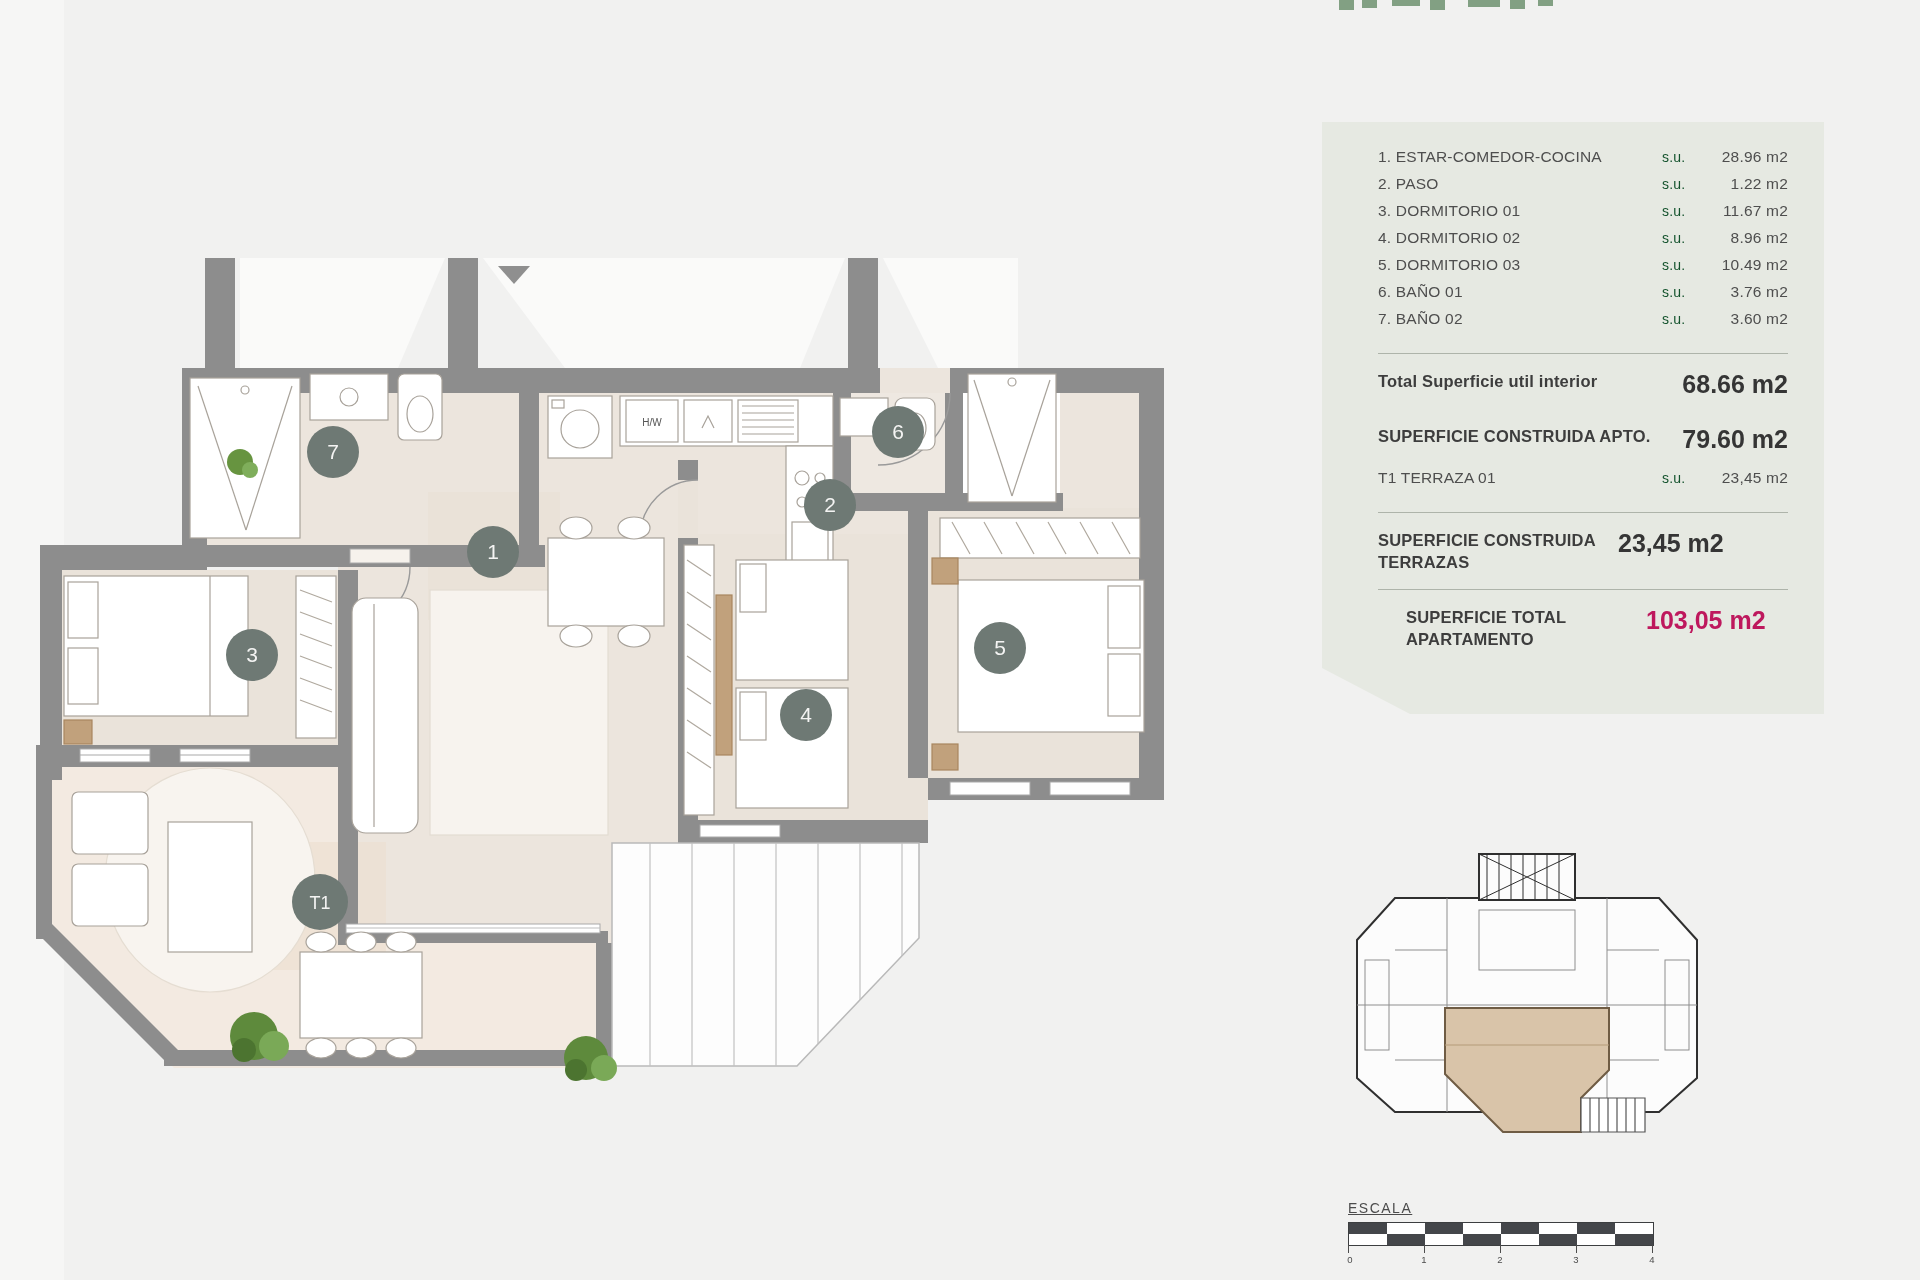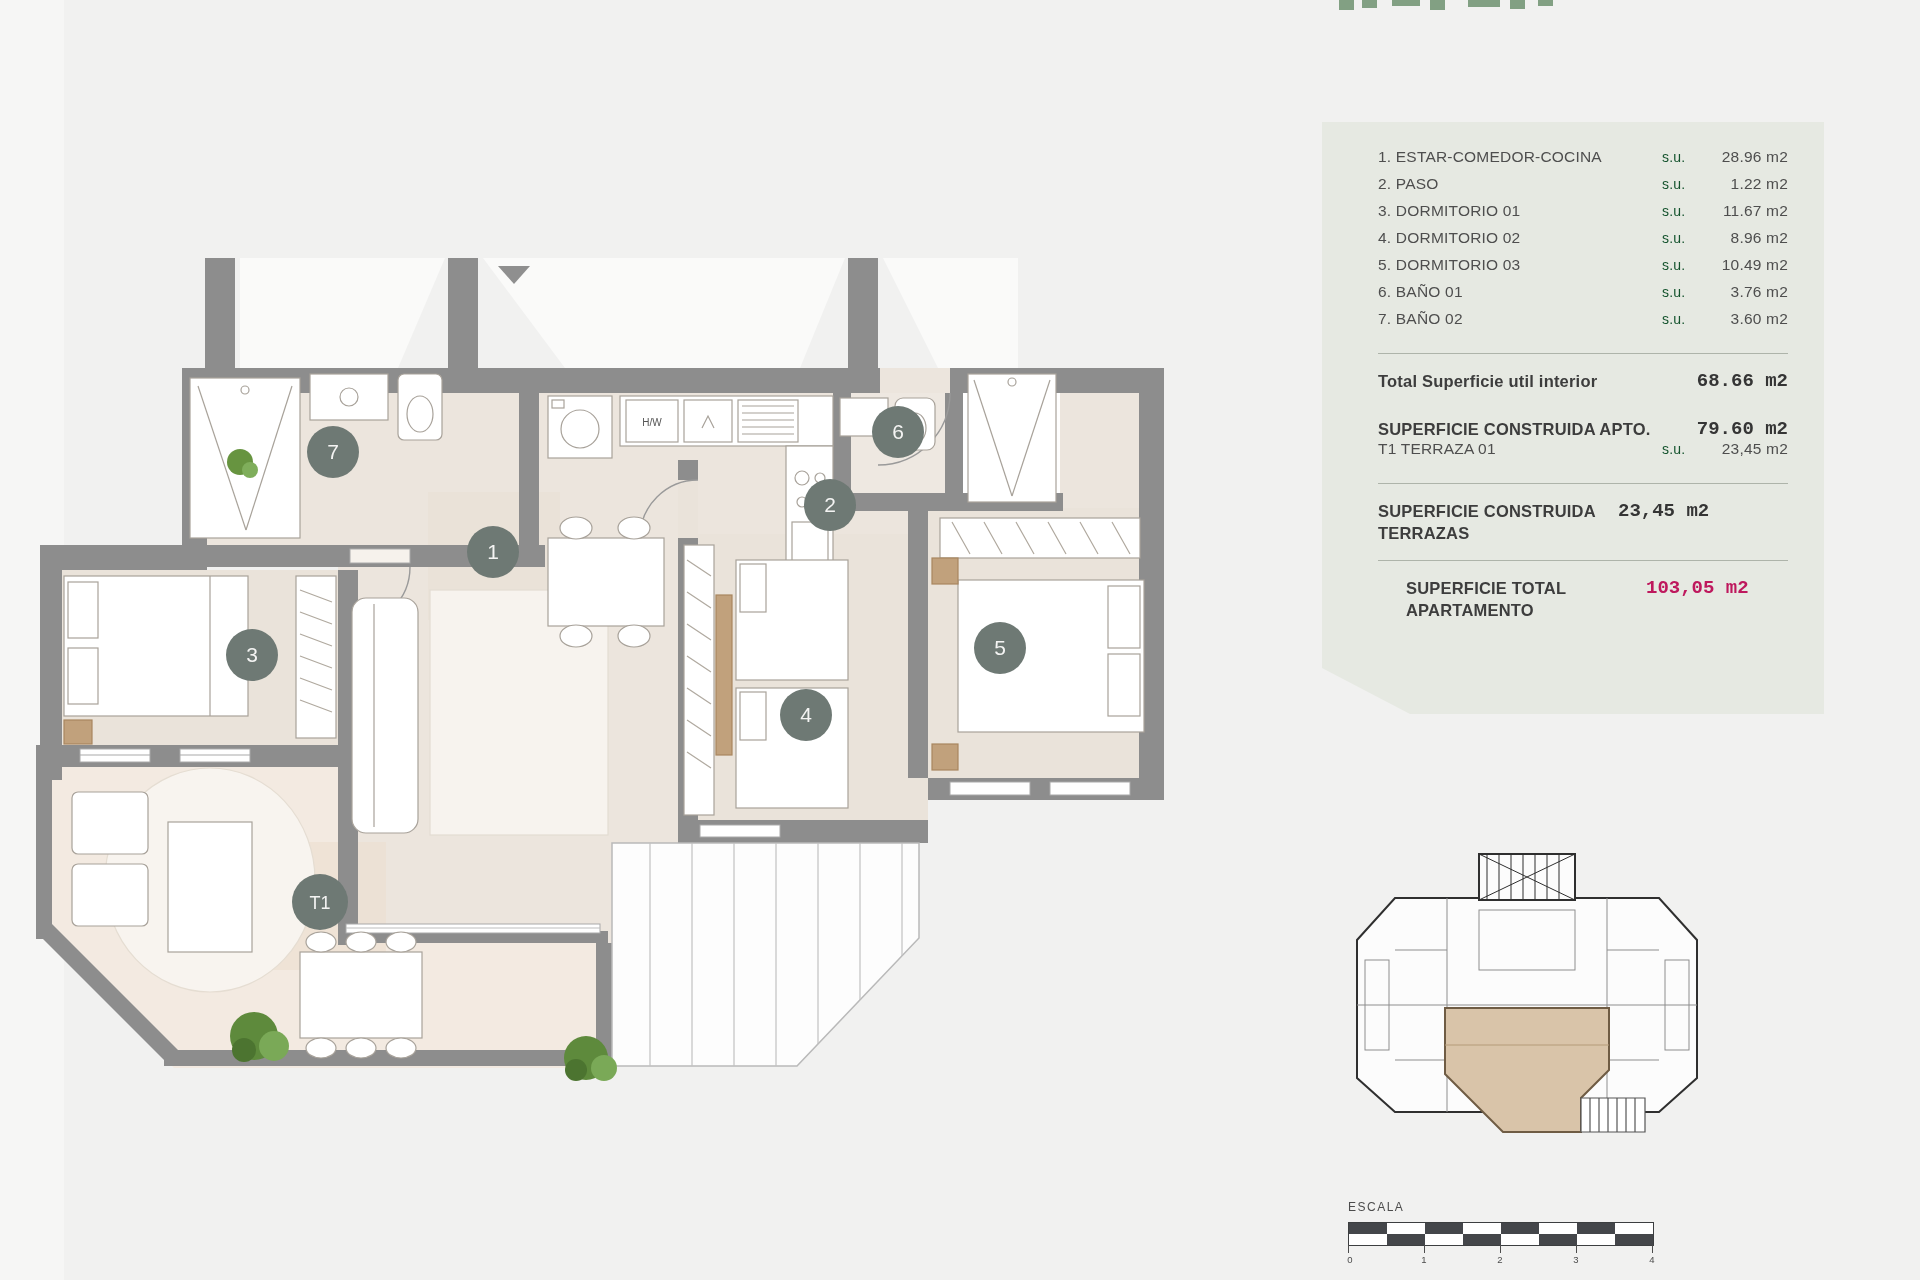--- a/index.html
+++ b/index.html
@@ -14,30 +14,30 @@
   .panel{position:absolute;left:1322px;top:122px;width:502px;height:592px;background:#e6e9e2;
           clip-path:polygon(0 0,100% 0,100% 100%,88px 100%,0 calc(100% - 46px));
           box-sizing:border-box;padding:26px 36px 10px 56px;color:#4e4e4e;}
   .room-row{display:flex;align-items:baseline;height:27px;font-size:15.5px;letter-spacing:.2px;}
   .room-label{flex:1;}
   .room-su{width:38px;font-size:14px;color:#14532d;}
   .room-val{width:88px;text-align:right;}
   .pdiv{border:none;border-top:1px solid #aeb4aa;margin:16px 0 16px 0;}
   .big-row{display:flex;align-items:flex-start;}
   .big-label{flex:1;font-size:16.5px;font-weight:700;color:#3d3d3d;line-height:22px;letter-spacing:.2px;}
-  .big-val{font-size:19px;font-weight:600;color:#353535;white-space:nowrap;font-family:Liberation Mono, monospace;}
+  .big-val{font-size:25px;font-weight:600;color:#353535;white-space:nowrap;}
   .mt26{margin-top:26px;} .mt52{margin-top:52px;}
   .wrap240{max-width:240px;} .wrap200{max-width:200px;margin-left:28px;}
   .orange{color:#be185d;margin-left:40px;}
-  .terr-row{margin-top:0;}
+  .terr-row{margin-top:15px;}
   .disclaimer{position:absolute;left:1322px;top:742px;width:340px;font-size:11.5px;
           line-height:16px;color:#555;}
   
   .escala{position:absolute;left:1348px;top:1200px;width:320px;height:70px;}
-  .escala-label{position:absolute;left:0;top:0;font-size:12px;letter-spacing:1.5px;color:#4c4c4c;}
+  .escala-label{position:absolute;left:0;top:0;font-size:14px;letter-spacing:1.5px;color:#4c4c4c;text-decoration:underline;}
   .sbar{position:absolute;left:0;top:22px;width:304px;height:22px;border:1px solid #3c3e40;
         display:grid;grid-template-columns:repeat(8,1fr);grid-template-rows:11px 11px;background:#fff;}
   .sbar div{width:100%;height:100%;}
   .sc-d{background:#44464a;} .sc-l{background:#ffffff;}
   .stick{position:absolute;top:45px;width:1px;height:8px;background:#4c4c4c;}
   .slab{position:absolute;top:54px;font-size:9.5px;color:#4c4c4c;transform:translateX(-50%);}
   svg{display:block;}
   text{font-family:"Liberation Sans",sans-serif;}
 </style>
 </head>

